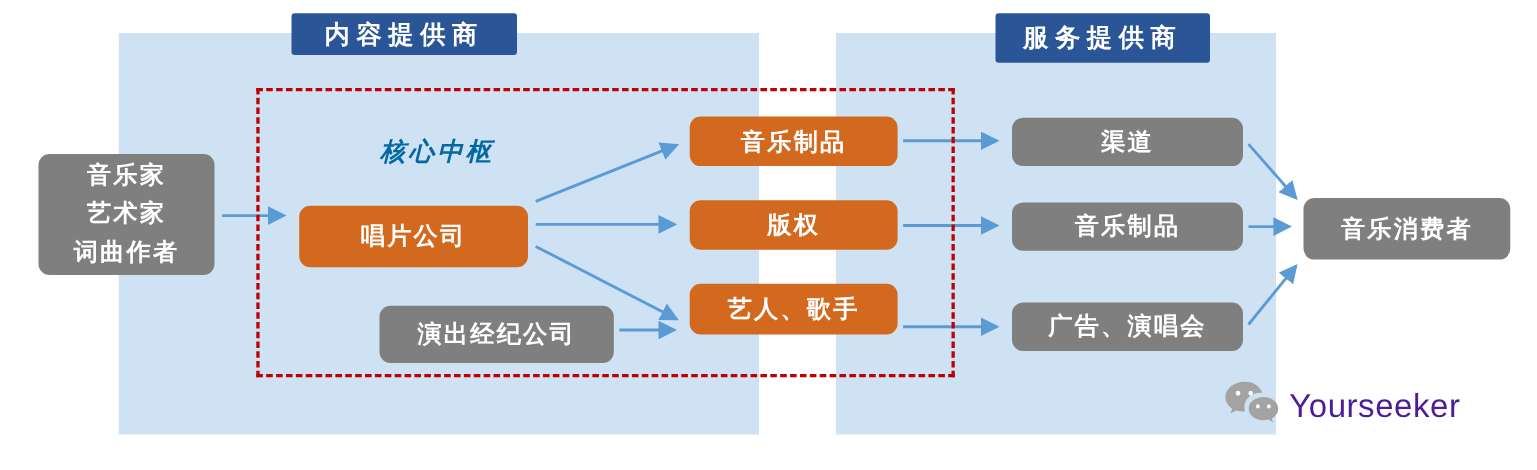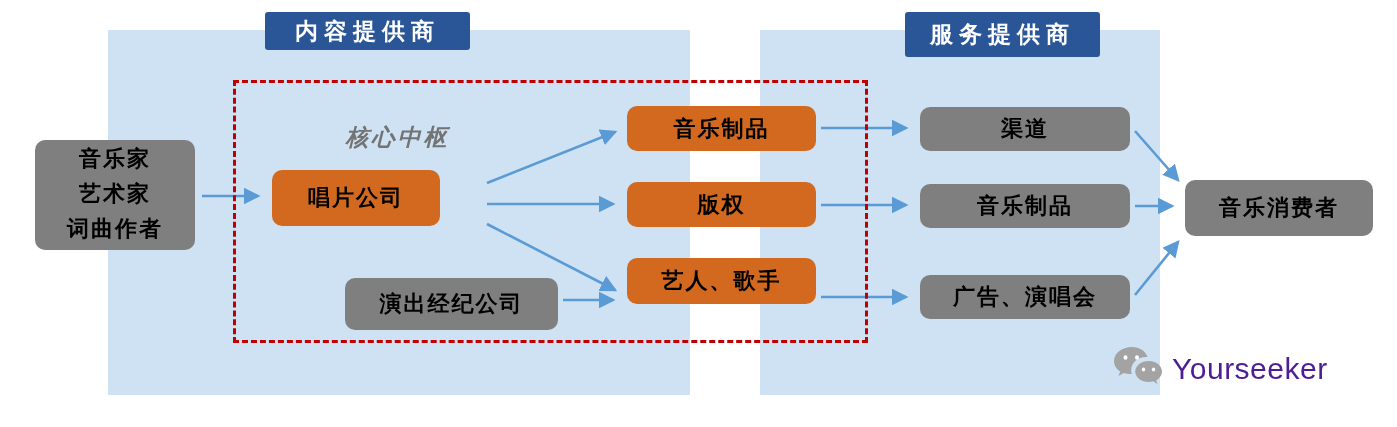--- a/index.html
+++ b/index.html
@@ -42,46 +42,46 @@
     left: 233px; top: 80px;
     width: 635px; height: 263px;
     border: 3px dashed #c00000;
     box-sizing: border-box;
   }
 
   .core-hub-label {
     position: absolute;
     left: 330px; top: 122px;
     width: 135px;
-    color: #737373;
+    color: #0369a1;
     font-size: 23px;
     font-style: italic;
     font-weight: bold;
     letter-spacing: 3px;
     text-align: center;
   }
 
   .node {
     position: absolute;
-    color: #000000;
+    color: #ffffff;
     display: flex;
     align-items: center;
     justify-content: center;
     text-align: center;
     border-radius: 10px;
     font-size: 22px;
     font-weight: 600;
     letter-spacing: 2px;
     box-sizing: border-box;
   }
   .node.gray   { background: #7f7f7f; font-family: Liberation Mono, monospace; }
   .node.orange { background: #d2691e; }
 
   .node.creators           { left: 35px;   top: 140px; width: 160px; height: 110px; line-height: 35px; white-space: pre-line; }
-  .node.record-company     { left: 272px;  top: 170px; width: 168px; height: 56px; }
+  .node.record-company     { left: 272px;  top: 187px; width: 208px; height: 56px; }
   .node.performance-agency { left: 345px;  top: 278px; width: 213px; height: 52px; text-align: right; }
   .node.music-products     { left: 627px;  top: 106px; width: 189px; height: 45px; }
   .node.copyright          { left: 627px;  top: 182px; width: 189px; height: 45px; }
   .node.artists-singers    { left: 627px;  top: 258px; width: 189px; height: 46px; }
   .node.channels           { left: 920px;  top: 107px; width: 210px; height: 44px; }
   .node.tv-film            { left: 920px;  top: 184px; width: 210px; height: 44px; }
   .node.ads-concerts       { left: 920px;  top: 275px; width: 210px; height: 44px; }
   .node.music-consumers    { left: 1185px; top: 180px; width: 188px; height: 56px; }
 
   .arrows-layer {

